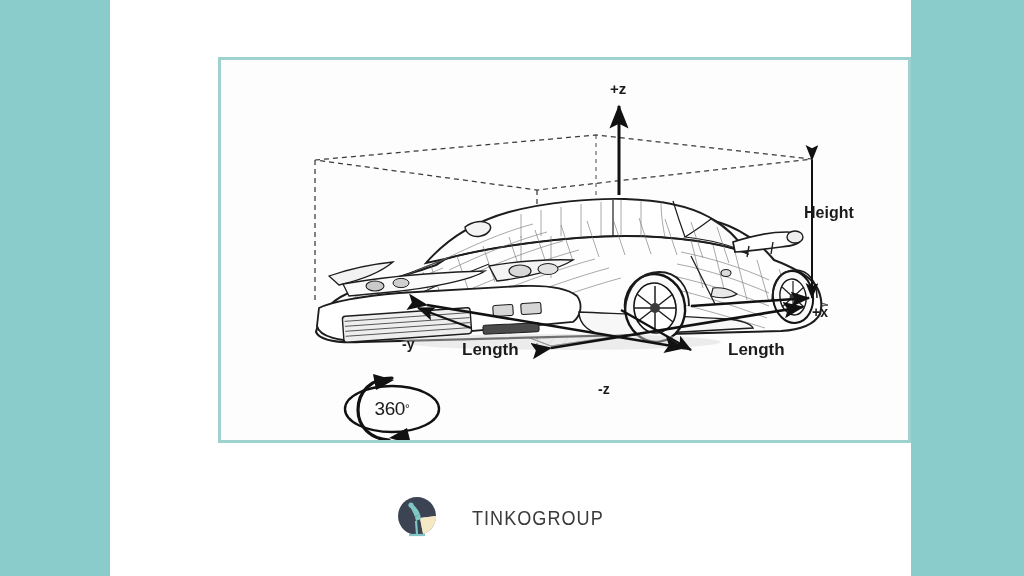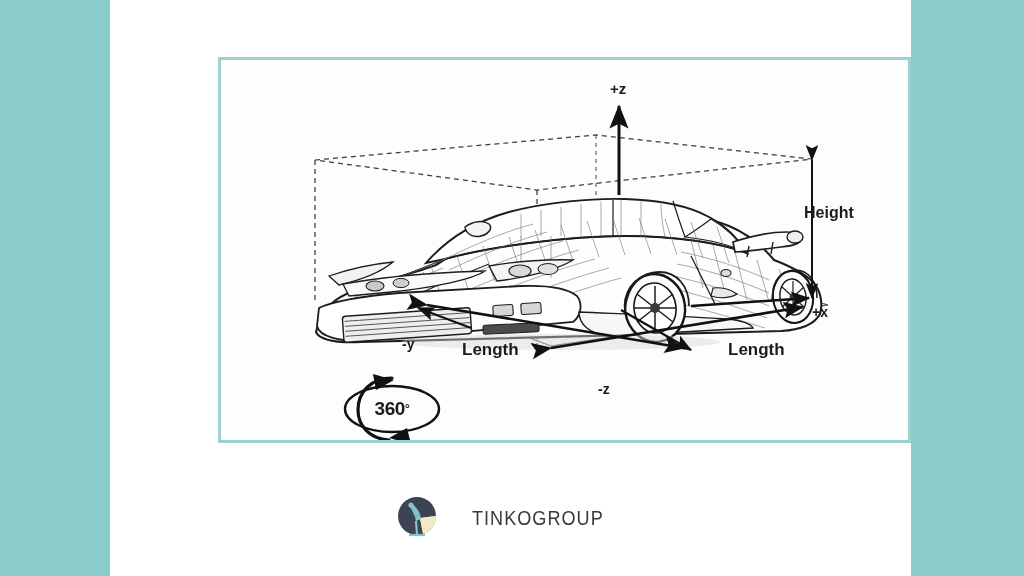--- a/index.html
+++ b/index.html
@@ -28,21 +28,21 @@
   
   .lbl{position:absolute;font-family:"Liberation Sans",sans-serif;color:#1b1b1b;font-weight:700;white-space:nowrap;}
   .lbl-pz{left:389px;top:20px;font-size:15px;}
   .lbl-height{left:583px;top:144px;font-size:16px;font-weight:700;}
   .lbl-px{left:591px;top:244px;font-size:14px;}
   .lbl-width{left:507px;top:280px;font-size:17px;font-weight:600;}
   .lbl-length{left:241px;top:280px;font-size:17px;font-weight:600;}
   .lbl-my{left:181px;top:276px;font-size:14px;}
   .lbl-mz{left:377px;top:321px;font-size:14px;}
   .lbl-360{position:absolute;left:132px;top:315px;width:78px;height:68px;}
-  .t360{position:absolute;left:0;top:0;width:78px;height:68px;display:flex;align-items:center;justify-content:center;font-size:19px;font-weight:700;color:#1b1b1b;letter-spacing:-0.4px;}
+  .t360{position:absolute;left:0;top:0;width:78px;height:68px;display:flex;align-items:center;justify-content:center;font-size:19px;font-weight:400;color:#1b1b1b;letter-spacing:-0.4px;}
 
   
   .footer{position:absolute;left:0;right:0;top:483px;height:70px;display:flex;align-items:center;justify-content:center;gap:32px;}
   .logo-mark{width:44px;height:44px;position:relative;flex:0 0 auto;}
   .logo-text{font-family:"Liberation Sans",sans-serif;font-size:21px;letter-spacing:1.2px;color:#3a3a3a;transform:scaleX(.86);transform-origin:left center;}
 </style>
 </head>
 <body>
 
 <div class="page">

